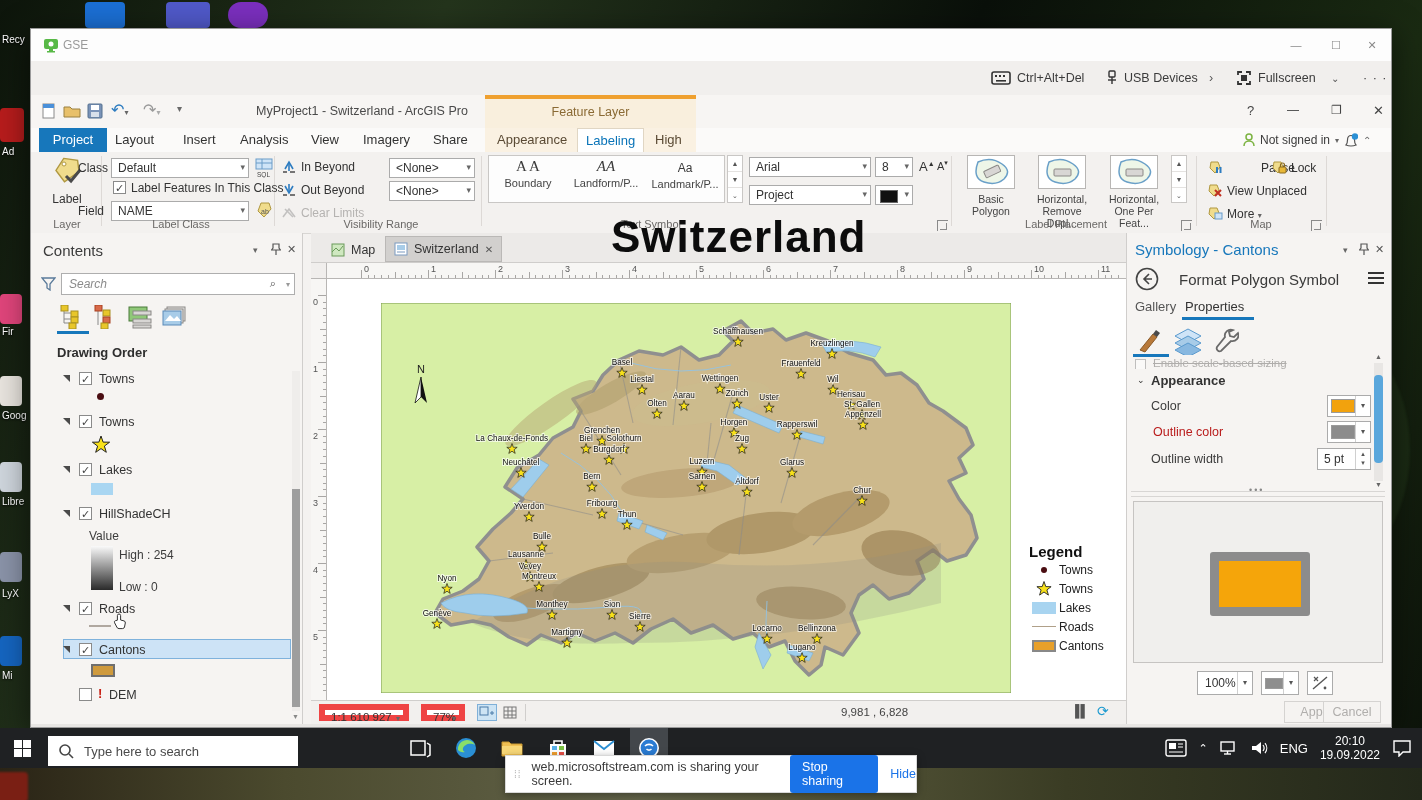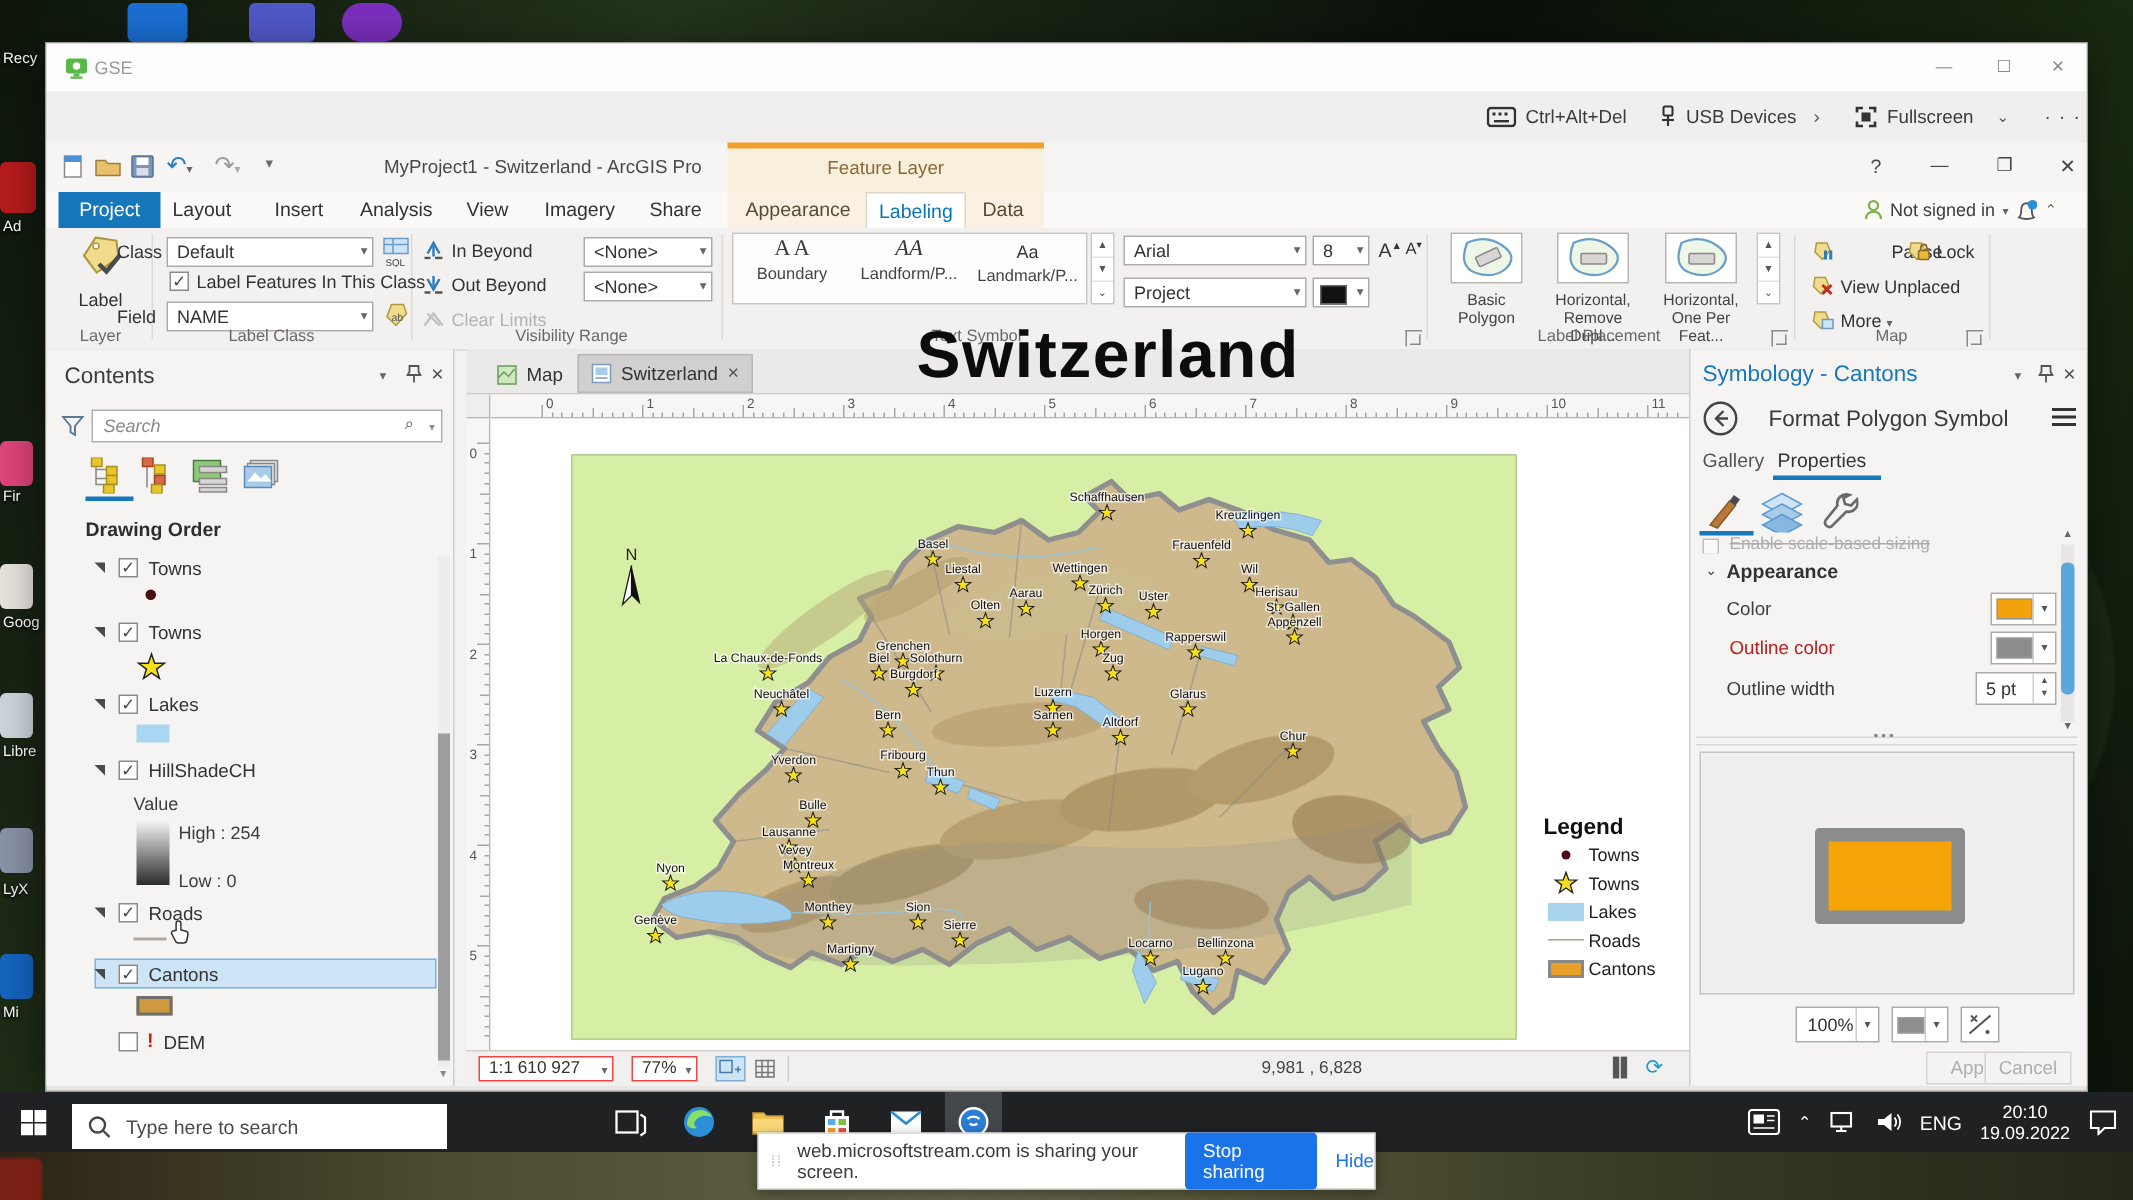--- a/index.html
+++ b/index.html
@@ -56,21 +56,21 @@
   .tree-exp{position:absolute;width:0;height:0;border-top:7px solid #4a4a4a;border-left:7px solid transparent;}
   .tnm{position:absolute;font-size:12.5px;color:#333;}
   .sub{position:absolute;font-size:12px;color:#3c3c3c;}
   
   #viewport{position:absolute;left:16px;top:46px;width:799px;height:421px;background:#fff;overflow:hidden;}
   #hruler{position:absolute;left:16px;top:30px;width:799px;height:16px;background:#f7f6f4;border-bottom:1px solid #b8b6b4;box-sizing:border-box;overflow:hidden;}
   #vruler{position:absolute;left:0;top:46px;width:16px;height:421px;background:#f7f6f4;border-right:1px solid #b8b6b4;box-sizing:border-box;overflow:hidden;}
   .tick{position:absolute;background:#a8a6a4;}
   .rnum{position:absolute;font-size:9px;color:#555;}
   #statusbar{position:absolute;left:0;top:467px;width:815px;height:24px;background:#f2f0ee;border-top:1px solid #d0cecc;box-sizing:border-box;}
-  .sbox{position:absolute;top:3px;height:17px;background:#fff;border:1px solid #ef4444;box-sizing:border-box;font-size:11.5px;color:#333;}
+  .sbox{position:absolute;top:3px;height:17px;background:#fff;border:6px solid #ef4444;box-sizing:border-box;font-size:11.5px;color:#333;}
   
   #legend{position:absolute;left:702px;top:264px;width:100px;}
   #legend .lt{font-size:15px;font-weight:bold;color:#111;}
   .lrow{display:flex;align-items:center;height:19px;}
   .lsw{width:30px;display:flex;justify-content:center;align-items:center;}
   .llab{font-size:12px;color:#222;}
   
   .swbtn{position:absolute;height:22px;background:#fff;border:1px solid #ababab;box-sizing:border-box;}
   .swbtn .sw{position:absolute;left:3px;top:3px;width:24px;height:14px;border:1px solid #9a9a9a;box-sizing:border-box;}
   .swbtn .dd{position:absolute;right:0;top:0;width:14px;height:20px;border-left:1px solid #d0d0d0;font-size:8px;color:#555;text-align:center;line-height:20px;}
@@ -184,21 +184,21 @@
         <span class="rtab" id="tab-project">Project</span>
         <span class="rtab" style="left:80px;">Layout</span>
         <span class="rtab" style="left:148px;">Insert</span>
         <span class="rtab" style="left:205px;">Analysis</span>
         <span class="rtab" style="left:276px;">View</span>
         <span class="rtab" style="left:328px;">Imagery</span>
         <span class="rtab" style="left:398px;">Share</span>
         <div id="ctx-tabs-bg" class="abs">
           <span class="ctab" style="left:6px;padding:0 6px;">Appearance</span>
           <span class="ctab" id="tab-labeling" style="left:92px;padding:0 8px;">Labeling</span>
-          <span class="ctab" style="left:164px;padding:0 6px;">Data</span>
+          <span class="ctab" style="left:164px;padding:0 6px;">High</span>
         </div>
         <div id="signin" style="left:1212px;">
           <svg width="12" height="14">
               <circle cx="6" cy="4" r="3" fill="none" stroke="#7cb342" stroke-width="1.5"></circle>
               <path d="M1 13c0-3 2.2-5 5-5s5 2 5 5" fill="none" stroke="#7cb342" stroke-width="1.5"></path>
             </svg>
           <span>Not signed in</span>
             <span style="font-size:8px;color:#666;">▾</span>
           <svg width="14" height="15">
               <path d="M7 13c-2.8 0-5-1-5-1 1-1 1.5-2.5 1.5-5C3.5 4 5 2.5 7 2.5S10.5 4 10.5 7c0 2.5.5 4 1.5 5 0 0-2.2 1-5 1z" fill="none" stroke="#555" stroke-width="1.2"></path>

